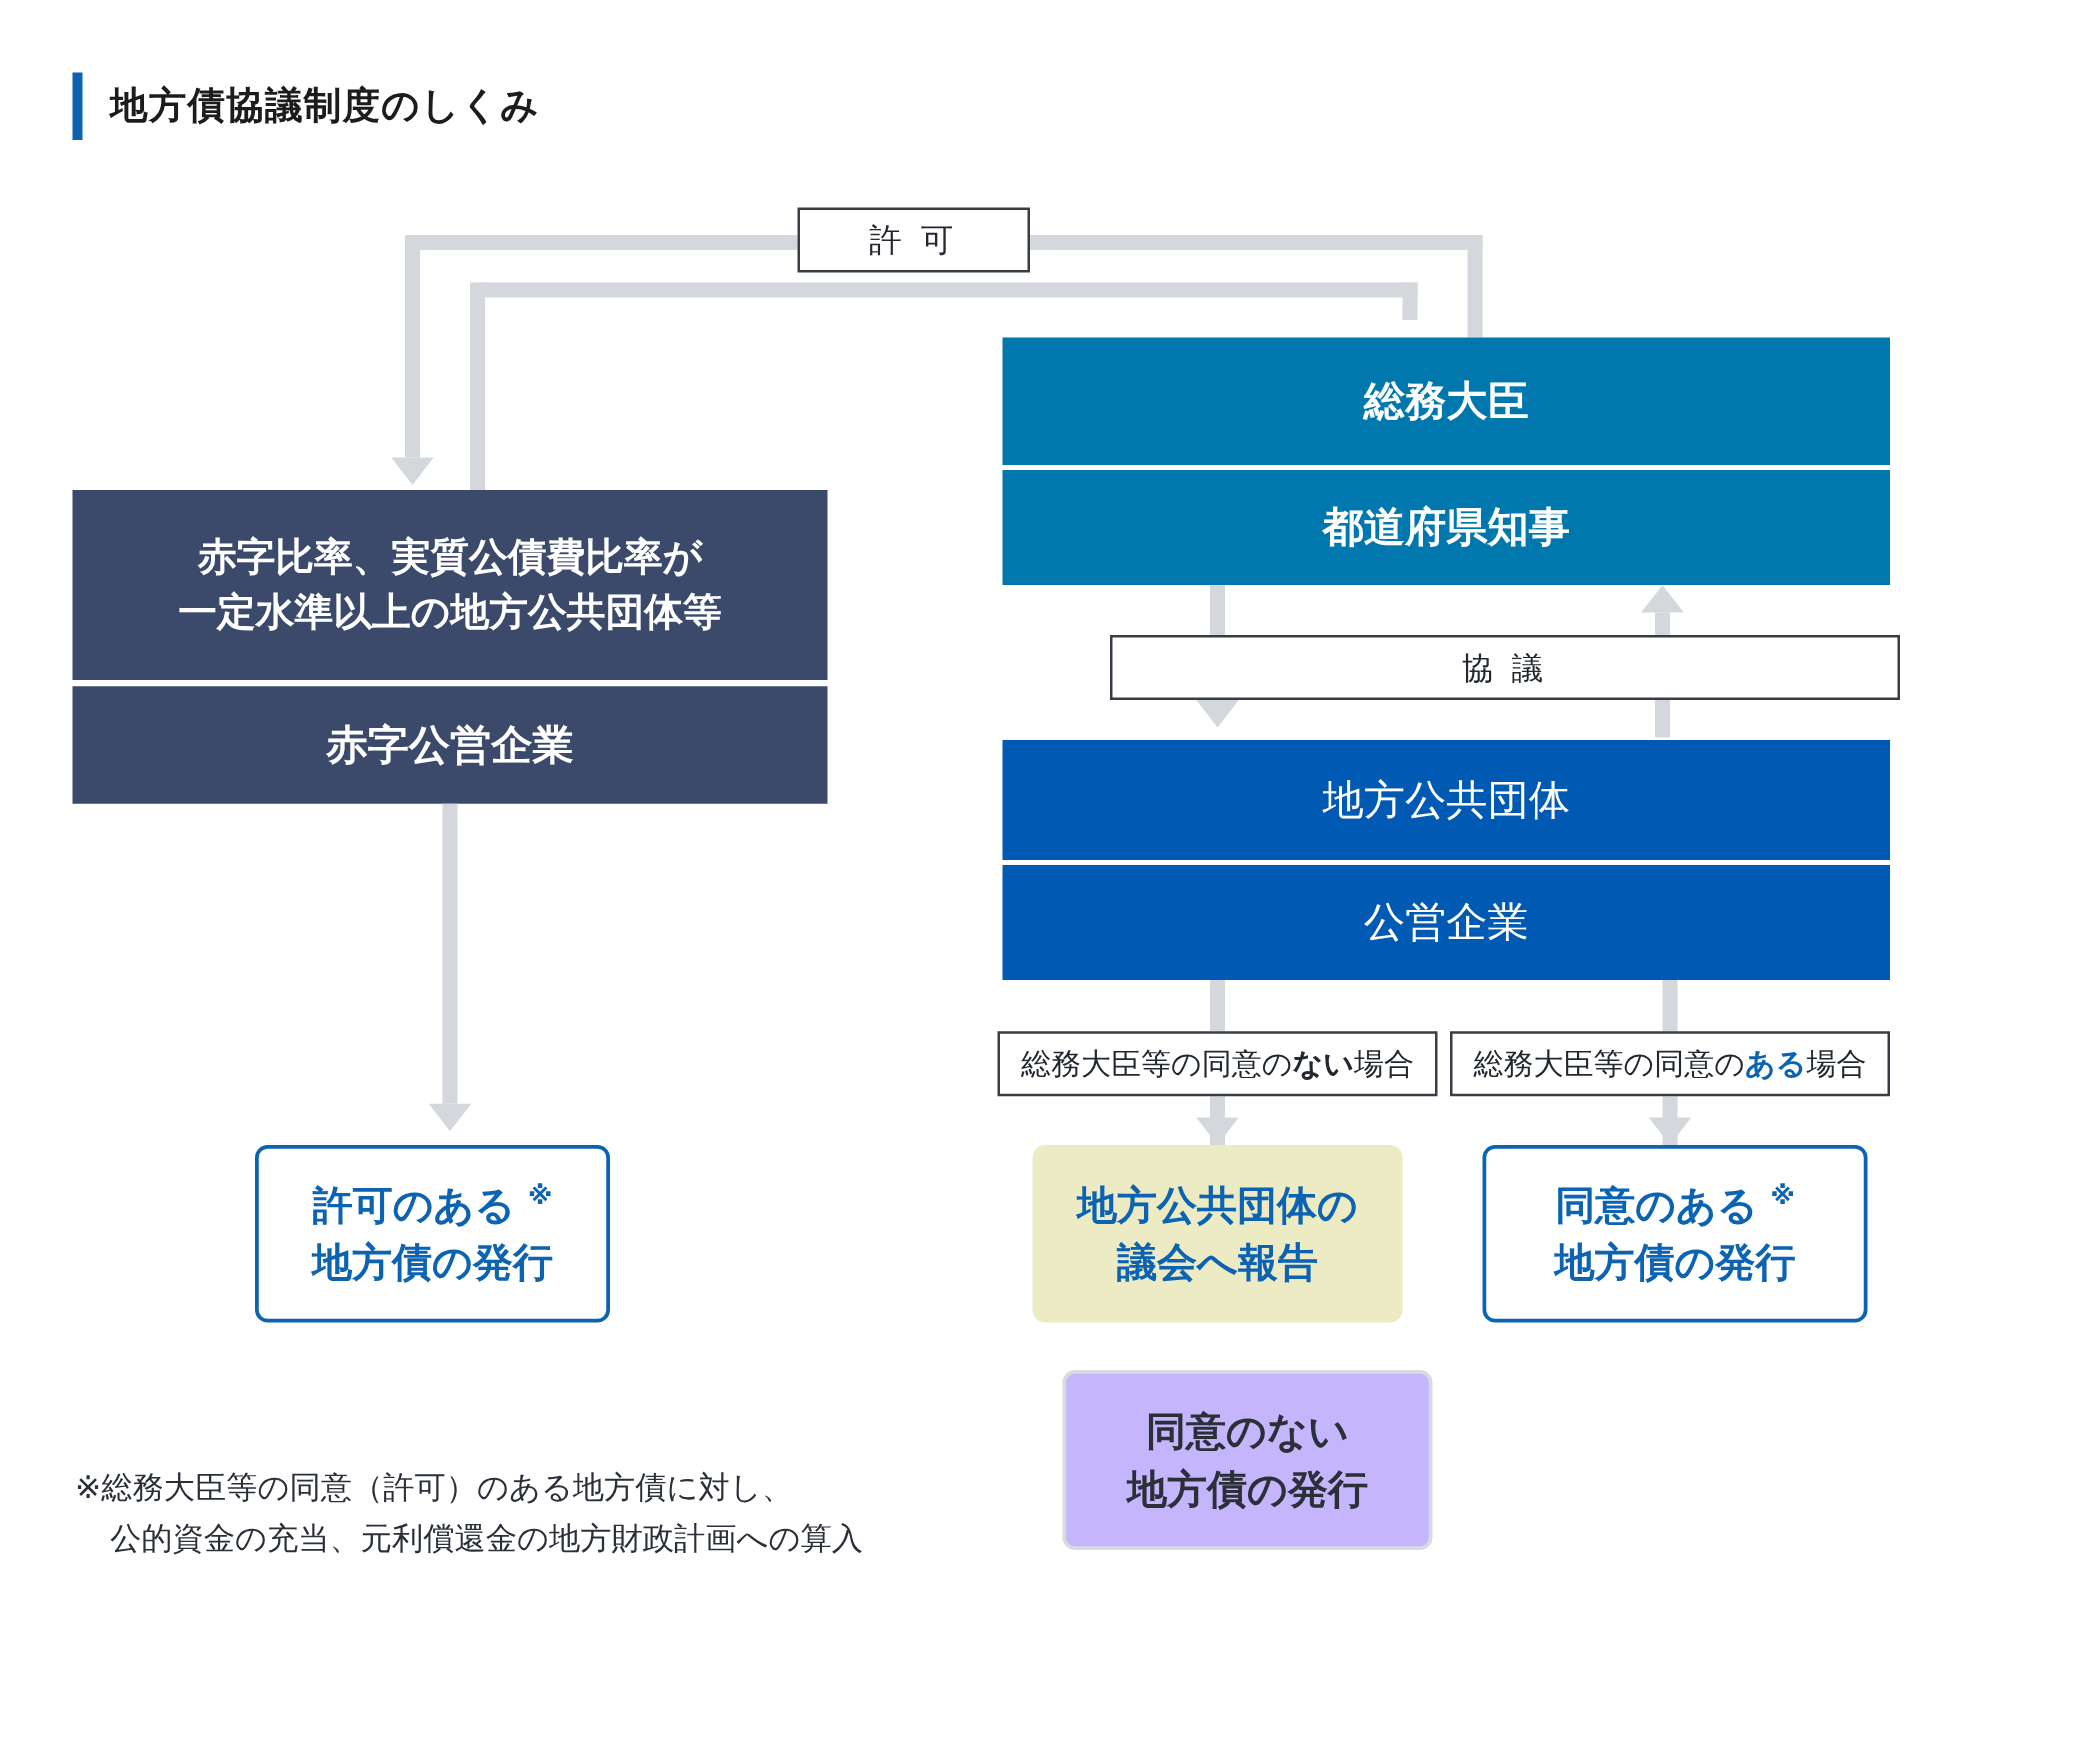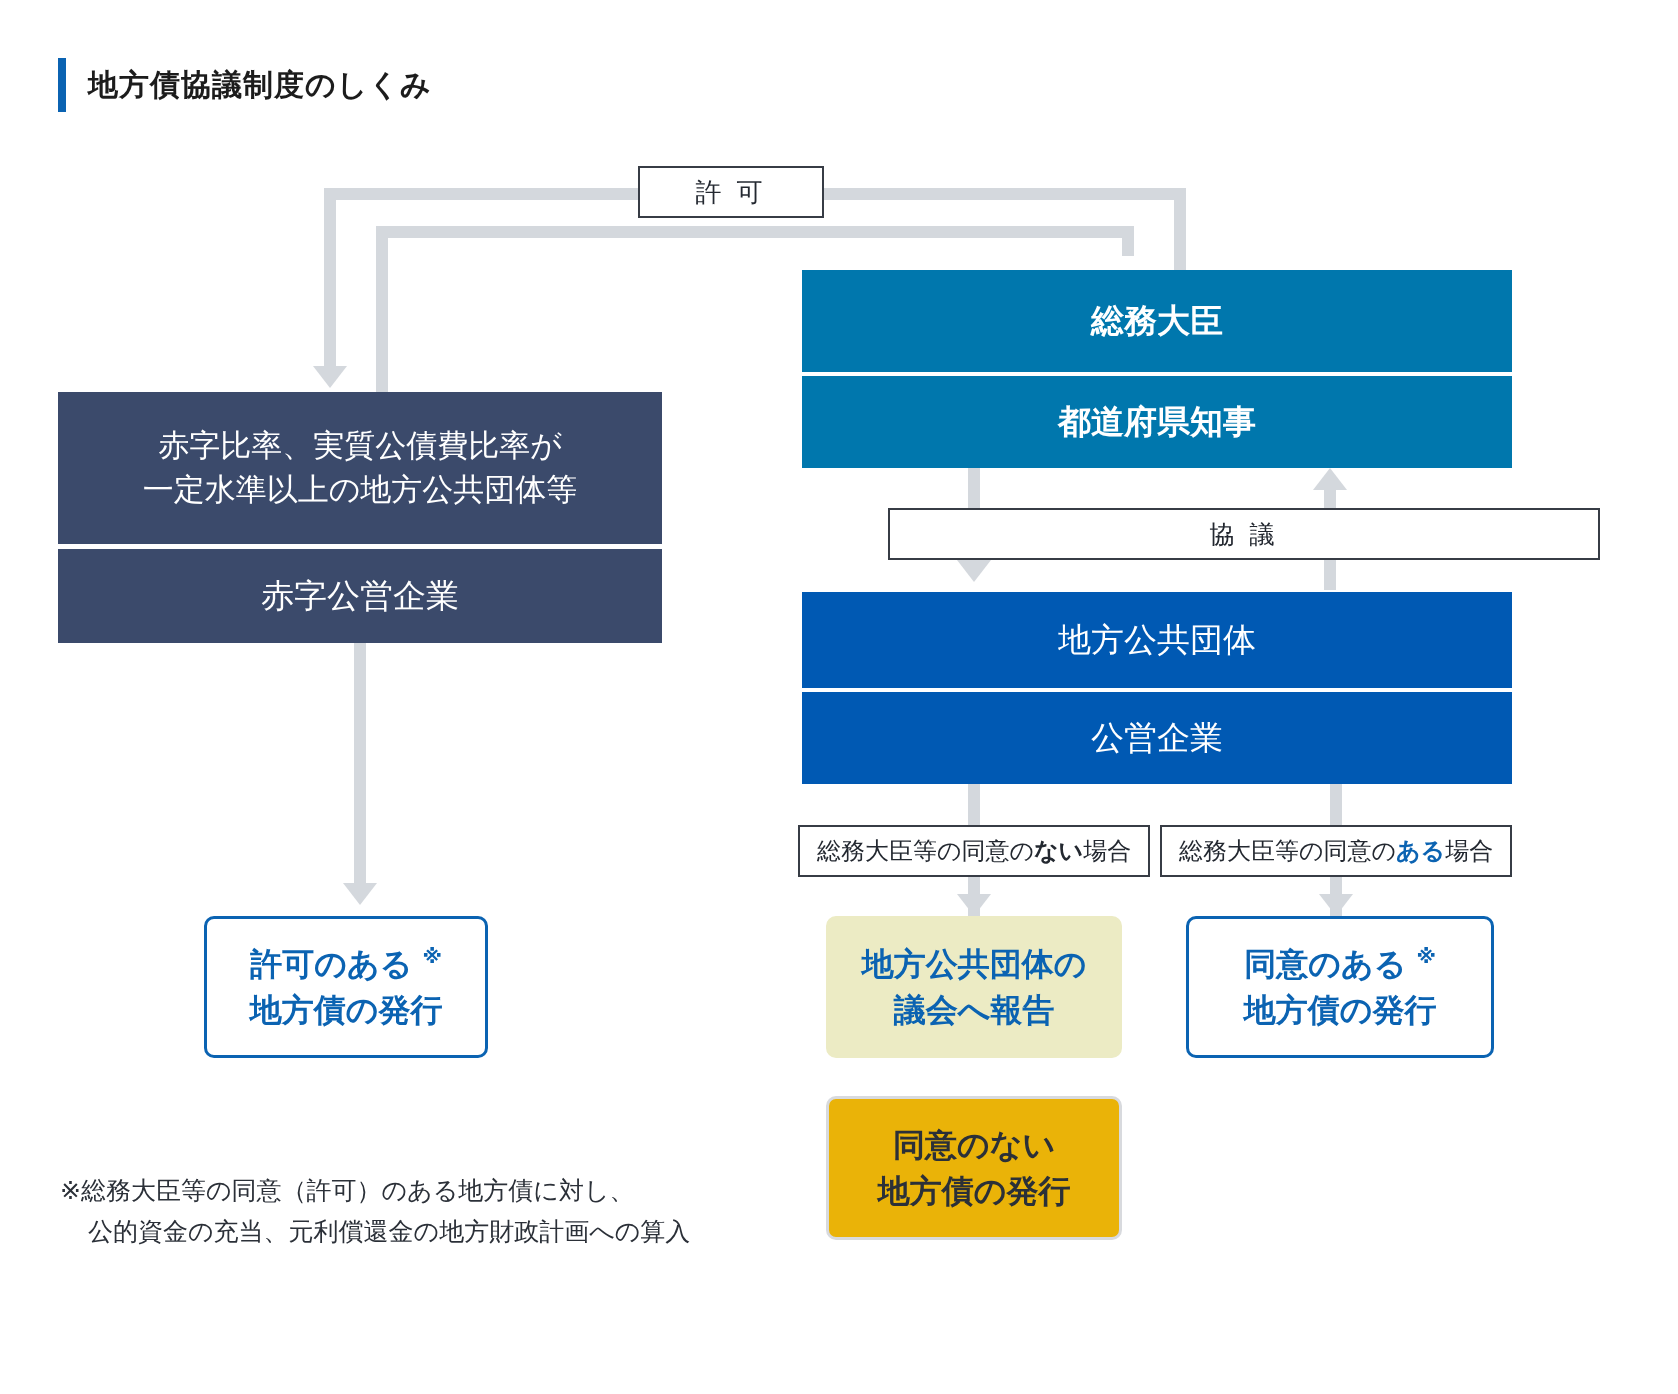--- a/index.html
+++ b/index.html
@@ -13,21 +13,21 @@
 
   
   .title-wrap { position: absolute; left: 58px; top: 58px; display: flex; align-items: center; }
   .title-bar { width: 8px; height: 54px; background: #0b63b2; margin-right: 22px; }
   .title-text { font-size: 30px; font-weight: bold; color: #1c1c1c; letter-spacing: 1px; line-height: 1; }
 
   
   .navy-box {
     position: absolute; background: #3b4a6b; color: #ffffff;
     display: flex; align-items: center; justify-content: center;
-    text-align: center; font-weight: normal; line-height: 1.42;
+    text-align: center; font-weight: bold; line-height: 1.42;
   }
   .teal-box {
     position: absolute; background: #0077ad; color: #ffffff;
     display: flex; align-items: center; justify-content: center;
     text-align: center; font-weight: bold;
   }
   .blue-box {
     position: absolute; background: #0059b3; color: #ffffff;
     display: flex; align-items: center; justify-content: center;
     text-align: center; font-weight: normal;
@@ -41,21 +41,21 @@
   }
 
   
   .outcome {
     position: absolute; border-radius: 10px;
     display: flex; align-items: center; justify-content: center;
     text-align: center; font-weight: bold; line-height: 1.45;
   }
   .outcome-blue { border: 3px solid #0b63b2; color: #0b63b2; background: #fff; }
   .outcome-yellow { background: #ecebc4; color: #0b63b2; border: 3px solid #ecebc4; }
-  .outcome-gray { border: 3px solid #d8dade; color: #2b3038; background: #eab308; }
+  .outcome-gray { border: 3px solid #d8dade; color: #2b3038; background: #c4b5fd; margin-left: 24px; }
 
   .sup-mark { font-size: 20px; vertical-align: super; line-height: 1; font-weight: bold; }
 
   
   .conn { position: absolute; background: #d4d8dd; }
   .arrow-down {
     position: absolute; width: 0; height: 0;
     border-left: 17px solid transparent; border-right: 17px solid transparent;
     border-top: 22px solid #d4d8dd;
   }
@@ -114,21 +114,21 @@
   <div class="teal-box" style="left:802px; top:376px; width:710px; height:92px; font-size:33px;">
     <span>都道府県知事</span>
   </div>
 
   <div class="conn" style="left:968px; top:468px; width:12px; height:92px;"></div>
   <div class="arrow-down" style="left:957px; top:560px;"></div>
 
   <div class="conn" style="left:1324px; top:490px; width:12px; height:100px;"></div>
   <div class="arrow-up" style="left:1313px; top:468px;"></div>
 
-  <div class="label-box" style="left:888px; top:508px; width:712px; height:52px; font-size:25px; letter-spacing:4px;">
+  <div class="label-box" style="left:888px; top:508px; width:632px; height:52px; font-size:25px; letter-spacing:4px;">
     <span>協 議</span>
   </div>
 
   <div class="blue-box" style="left:802px; top:592px; width:710px; height:96px; font-size:33px;">
     <span>地方公共団体</span>
   </div>
   <div class="blue-box" style="left:802px; top:692px; width:710px; height:92px; font-size:33px;">
     <span>公営企業</span>
   </div>
 

